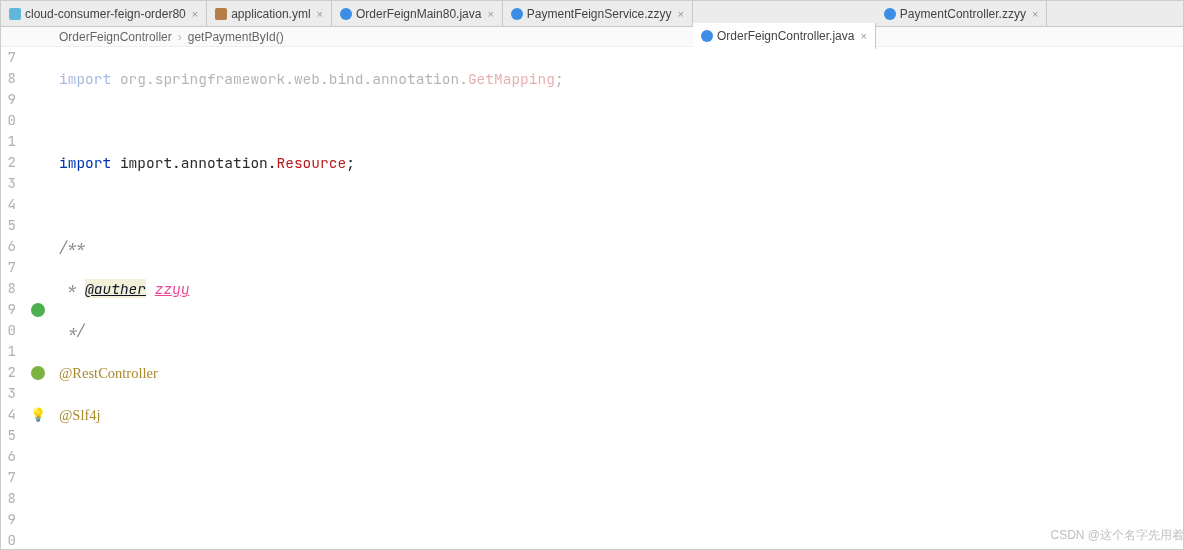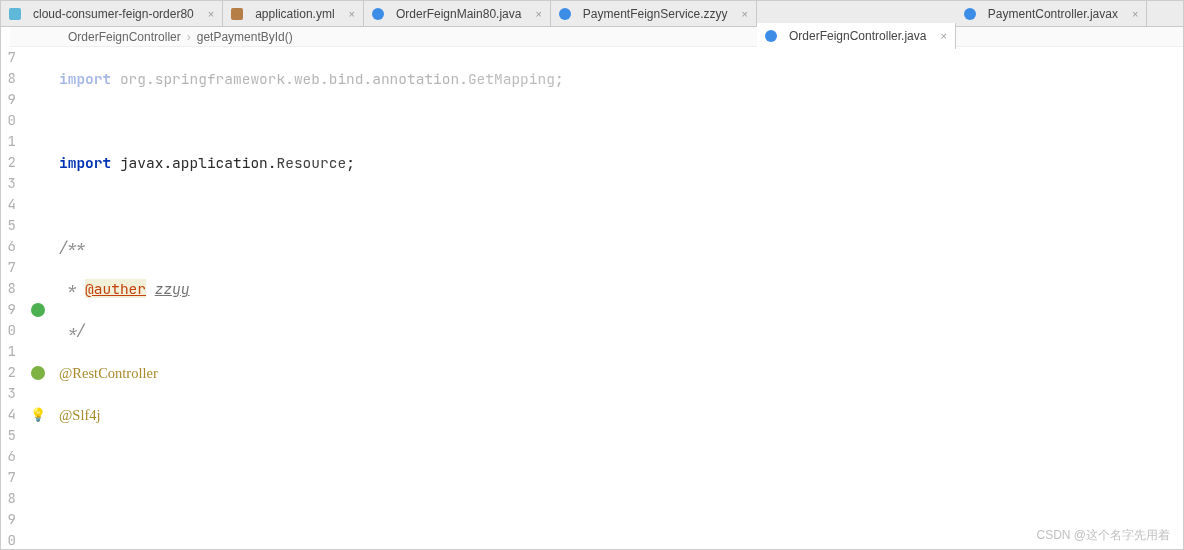--- a/index.html
+++ b/index.html
@@ -1,43 +1,43 @@
 <!DOCTYPE html>
 <html><head>
 <meta charset="utf-8">
 <style>
 * { margin: 0; padding: 0; box-sizing: border-box; }
 body { font-family: -apple-system, "Segoe UI", sans-serif; font-size: 13px; background: #fff; width: 1184px; height: 550px; overflow: hidden; border: 1px solid #ccc; }
 .tabs { display: flex; height: 26px; background: #ececec; border-bottom: 1px solid #c9c9c9; align-items: center; }
-.tab { display: flex; align-items: center; gap: 12px; padding: 0 8px; height: 26px; border-right: 1px solid #c9c9c9; font-size: 12px; color: #444; cursor: pointer; }
+.tab { display: flex; align-items: center; gap: 4px; padding: 0 8px; height: 26px; border-right: 1px solid #c9c9c9; font-size: 12px; color: #444; cursor: pointer; }
 .tab.active { background: #fff; margin-top: 44px; }
 .tab-ico { width: 12px; height: 12px; border-radius: 2px; display:inline-block; }
 .ico-module { background:#5fb8d9; }
 .ico-yml { background:#b57e46; }
 .ico-java { background:#3b8de6; border-radius:50%; }
 .close-x { color:#999; font-size:11px; margin-left:2px; }
-.breadcrumb { display:flex; align-items:center; gap:6px; padding:3px 58px; height:20px; font-size:12px; color:#666; background:#fafafa; border-bottom:1px solid #eee;margin-left:9px; }
+.breadcrumb { display:flex; align-items:center; gap:6px; padding:3px 58px; height:20px; font-size:12px; color:#666; background:#fafafa; border-bottom:1px solid #eee; }
 .breadcrumb .sep { color:#bbb; }
 .editor-wrap { display:flex; height:calc(100% - 46px); }
 .gutter { width:18px; background:#fff; color:#b0b0b0; font-family:"JetBrains Mono","Consolas",monospace; font-size:14px; text-align:right; padding-top:0; line-height:21px; }
 .gutter div { padding-right:3px; }
 .marks { width:38px; background:#fff; line-height:21px; font-size:13px; }
 .marks div { height:21px; display:flex; align-items:center; justify-content:center; }
 .code { flex:1; font-family:"JetBrains Mono","Consolas",monospace; font-size:14.5px; line-height:21px; white-space:pre; color:#2b2b2b; }
 .code .ln { height:21px; padding-left:2px; }
-.kw { color:#0033b3; font-weight:bold; }
+.kw { color:#0033b3; font-weight:normal; }
 .ann { color:#a88a2b;font-family:Liberation Serif, serif; }
-.ann-u { color:#c2410c; text-decoration:underline; background:#f2f0d8;text-align:center; }
+.ann-u { color:#0f172a; font-style:italic; text-decoration:underline; background:#f2f0d8;text-align:center; }
 .cmt { color:#8a8a8a; font-style:italic; }
-.cmt-u { color:#737373; font-style:italic; text-decoration:underline; }
-.fn { color:#404040; }
+.cmt-u { color:#ec4899; font-style:italic; text-decoration:underline; }
+.fn { color:#b91c1c; }
 .bulb { color:#d8a200; }
 .g-green { width:14px; height:14px; border-radius:50%; background:#4caf50; display:inline-block; }
 .g-arrow { width:14px; height:14px; border-radius:50%; background:#7cb342; display:inline-block; }
-.watermark { position:absolute; bottom:6px; right:14px; font-size:12px; color:#c0c0c0; }
+.watermark { position:absolute; bottom:6px; right:0; font-size:12px; color:#c0c0c0; }
 </style>
 </head>
 <body>
 
 <div class="tabs">
   <div class="tab">
       <span class="tab-ico ico-module"></span>
       <span>cloud-consumer-feign-order80</span>
       <span class="close-x">×</span>
     </div>
@@ -56,21 +56,21 @@
       <span>PaymentFeignService.zzyy</span>
       <span class="close-x">×</span>
     </div>
   <div class="tab active">
       <span class="tab-ico ico-java"></span>
       <span>OrderFeignController.java</span>
       <span class="close-x">×</span>
     </div>
   <div class="tab">
       <span class="tab-ico ico-java"></span>
-      <span>PaymentController.javax</span>
+      <span>PaymentController.zzyy</span>
       <span class="close-x">×</span>
     </div>
 </div>
 
 <div class="breadcrumb">
   <span>OrderFeignController</span>
   <span class="sep">›</span>
   <span>getPaymentById()</span>
 </div>
 
@@ -129,21 +129,21 @@
     <div></div>
       <div></div>
       <div></div>
       <div></div>
       <div></div>
       <div></div>
   </div>
   <div class="code">
 <div class="ln" style="opacity:.35"><span class="kw">import</span> <span>org.springframework.web.bind.annotation.</span><span class="fn">GetMapping</span>;</div>
 <div class="ln"></div>
-<div class="ln"><span class="kw">import</span> <span>javax.application.</span><span class="fn">Resource</span>;</div>
+<div class="ln"><span class="kw">import</span> <span>import.annotation.</span><span class="fn">Resource</span>;</div>
 <div class="ln"></div>
 <div class="ln"><span class="cmt">/**</span></div>
 <div class="ln"><span class="cmt"> * </span><span class="ann-u">@auther</span> <span class="cmt-u">zzyy</span></div>
 <div class="ln"><span class="cmt"> */</span></div>
 <div class="ln"><span class="ann">@RestController</span></div>
 <div class="ln"><span class="ann">@Slf4j</span></div>
 
 
 
 

